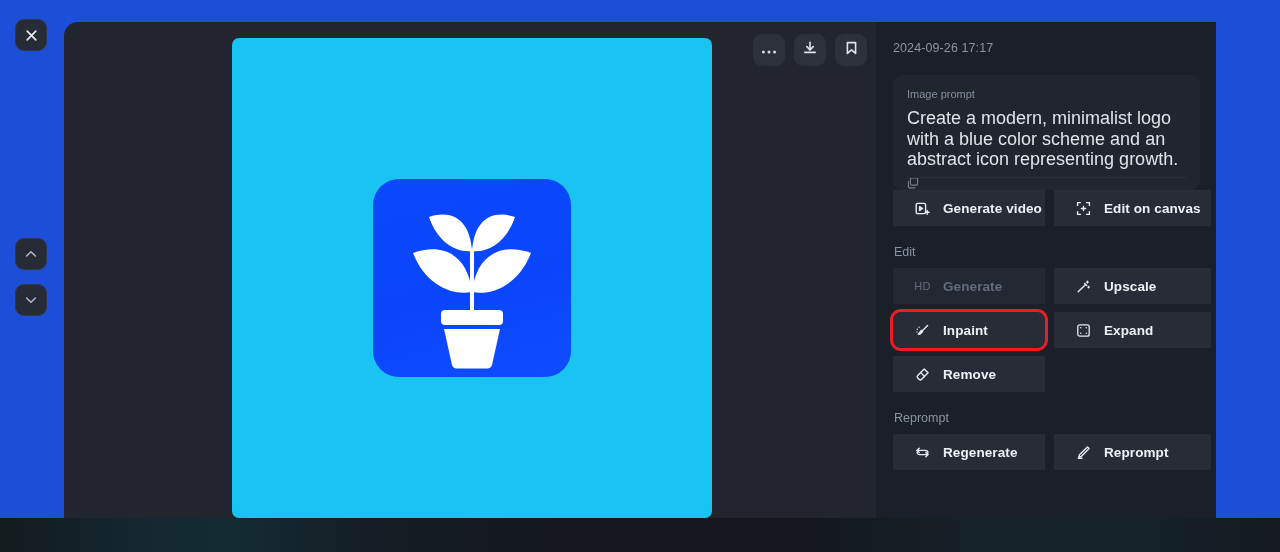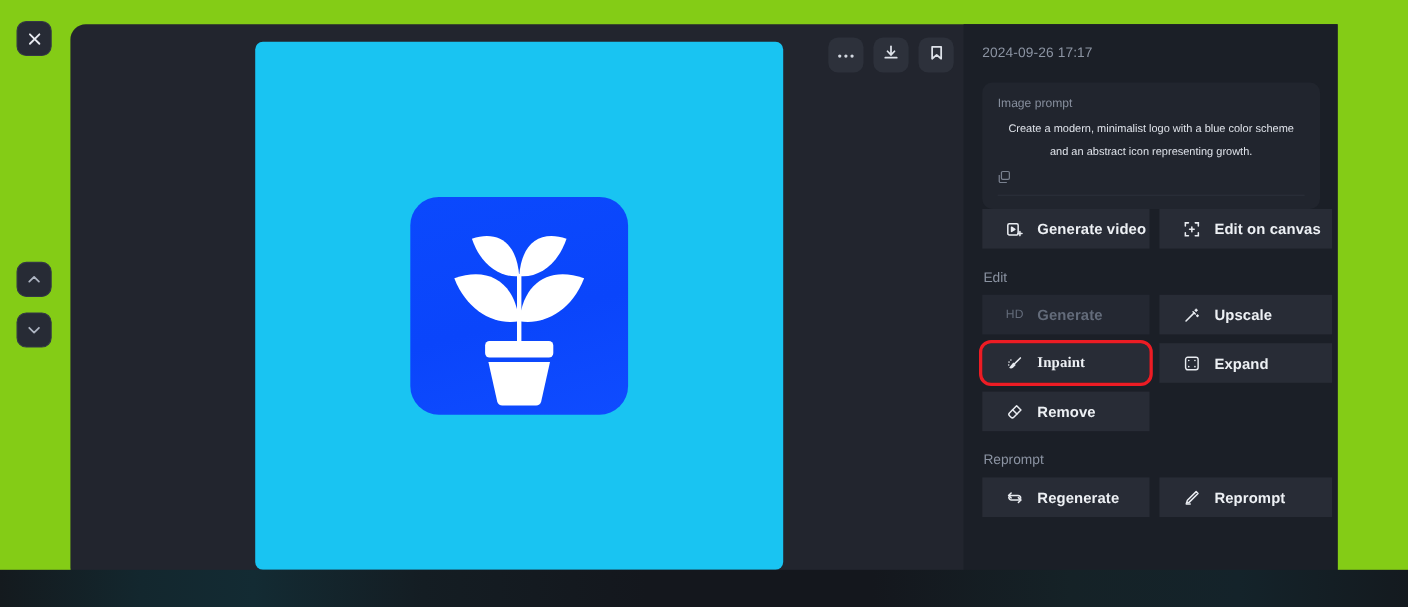--- a/index.html
+++ b/index.html
@@ -6,21 +6,21 @@
   html, body {
     width: 1280px; height: 552px;
     overflow: hidden;
     background: #14171d;
     font-family: "Liberation Sans", sans-serif;
     -webkit-font-smoothing: antialiased;
   }
   #app {
     position: relative;
     width: 1280px; height: 552px;
-    background: #84cc16;
+    background: #1d4ed8;
   }
   
   .bottom-glow {
     position: absolute; left: 0; bottom: 0;
     width: 1280px; height: 34px;
     background: linear-gradient(90deg,
        #141a1e 0%, #13272e 10%, #132b33 18%, #141d23 30%,
        #14171d 46%, #14171d 62%, #152227 76%, #14232a 88%, #141a1f 100%);
     pointer-events: none;
   }
@@ -107,24 +107,23 @@
     height: 115px;
     position: relative;
     overflow: hidden;
   }
   .prompt-label {
     font-size: 11px;
     color: #868e9d;
     margin-bottom: 8px;
   }
   .prompt-text {
-    font-size: 10px;
+    font-size: 18px;
     line-height: 20.5px;
     color: #dfe3ea;
-    text-align: center;
   }
   .copy-icon { margin-top: 5px; display: inline-block; cursor: pointer; }
   .card-rule {
     position: absolute; left: 14px; right: 14px; bottom: 12px;
     height: 1px; background: #2b303a;
   }
 
   .section-label {
     font-size: 12.5px;
     color: #8b93a2;
@@ -155,21 +154,20 @@
   .action.disabled .label { color: #636b7a; }
   .action .ic { display: flex; width: 17px; justify-content: center; }
   .hd-text {
     font-size: 11px; font-weight: normal;
     color: #636b7a; letter-spacing: .3px;
   }
   .action.highlighted {
     outline: 3px solid #ed1c24;
     outline-offset: 0px;
     border-radius: 8px;
-    font-family: Liberation Serif, serif;
   }
   .span-left { grid-column: 1; }
 </style>
 </head>
 <body>
 
 <div id="app">
 
   <div class="rail">
     <div class="rail-btn btn-close">

